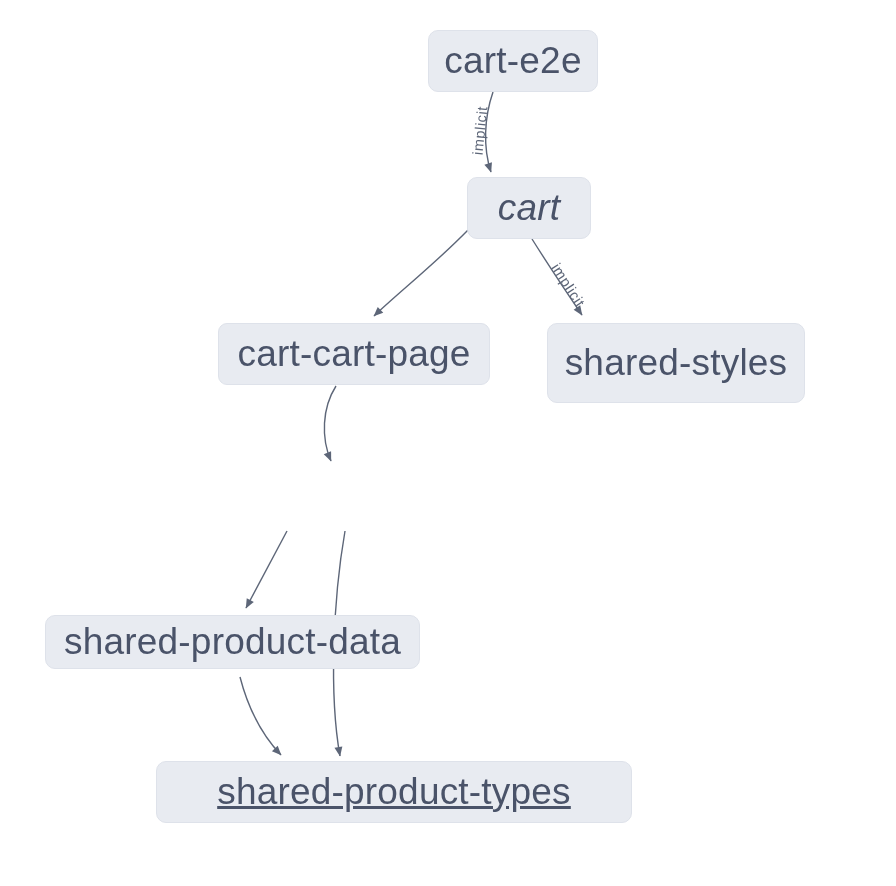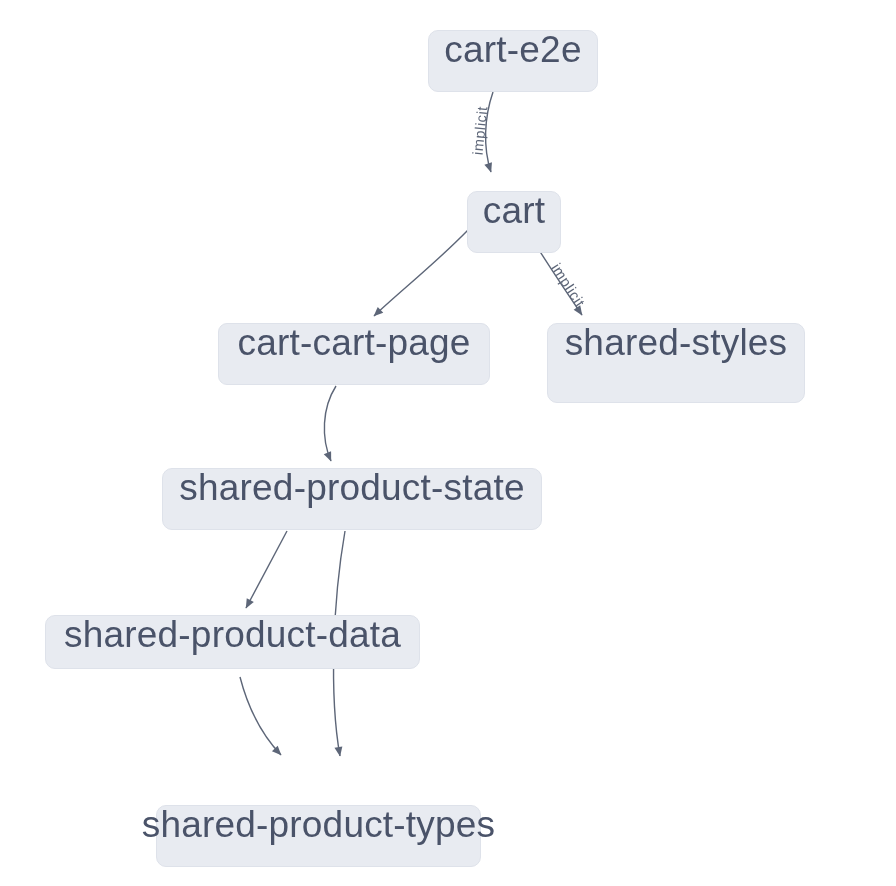--- a/index.html
+++ b/index.html
@@ -22,21 +22,21 @@
     position: absolute;
     left: 0;
     top: 0;
     z-index: 1;
   }
   .node {
     position: absolute;
     z-index: 2;
     box-sizing: border-box;
     display: flex;
-    align-items: flex-start;
+    align-items: center;
     justify-content: center;
     background: #e8ebf1;
     border: 1px solid #dee2ea;
     border-radius: 10px;
     color: #4a5369;
     font-size: 37px;
     letter-spacing: 0.2px;
     white-space: nowrap;
     cursor: pointer;
   }
@@ -82,37 +82,34 @@
     <g>
       <text class="edge-label" text-anchor="middle" transform="translate(485,131) rotate(-84)">implicit</text>
       <text class="edge-label" text-anchor="middle" transform="translate(564,288) rotate(57)">implicit</text>
     </g>
   </svg>
 
   <div class="node" style="left:428px; top:30px; width:170px; height:62px;">
     <span>cart-e2e</span>
   </div>
 
-  <div class="node" style="left:467px; top:191px; width:94px; height:62px;">
+  <div class="node" style="left:467px; top:177px; width:124px; height:62px;font-style:italic;">
     <span>cart</span>
   </div>
 
   <div class="node" style="left:218px; top:323px; width:272px; height:62px;border-radius:9px;">
     <span>cart-cart-page</span>
   </div>
 
   <div class="node" style="left:547px; top:323px; width:258px; height:80px;">
     <span>shared-styles</span>
   </div>
 
-  <div class="node" style="left:162px; top:468px; width:380px; height:62px;">
-    <span>shared-product-state</span>
-  </div>
 
   <div class="node" style="left:45px; top:615px; width:375px; height:54px;">
     <span>shared-product-data</span>
   </div>
 
-  <div class="node" style="left:156px; top:805px; width:325px; height:62px;">
+  <div class="node" style="left:156px; top:761px; width:476px; height:62px;text-decoration:underline;">
     <span>shared-product-types</span>
   </div>
 
 </div>
 
 </body></html>

